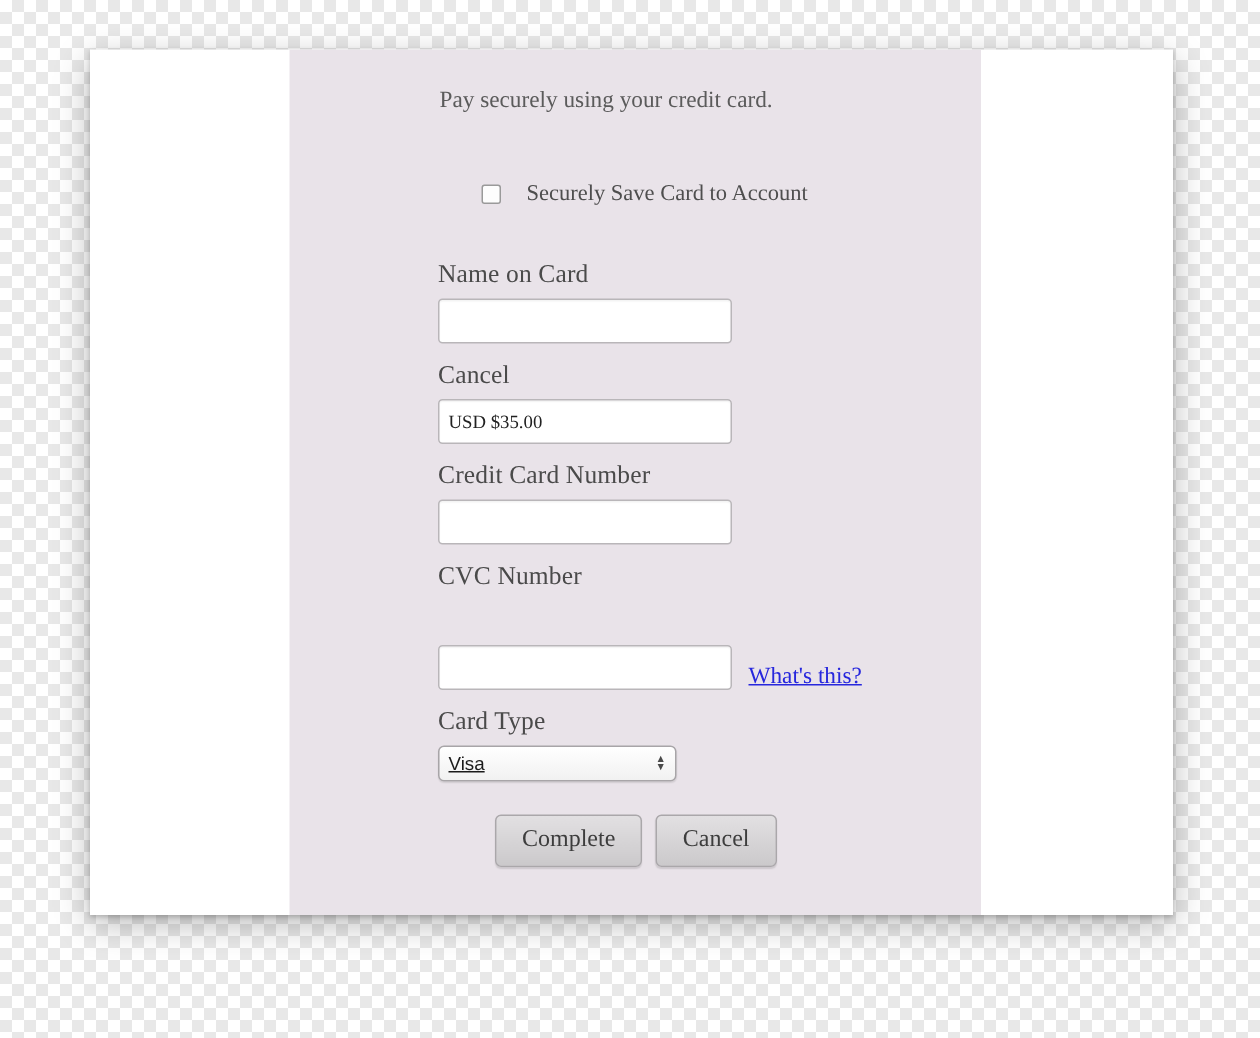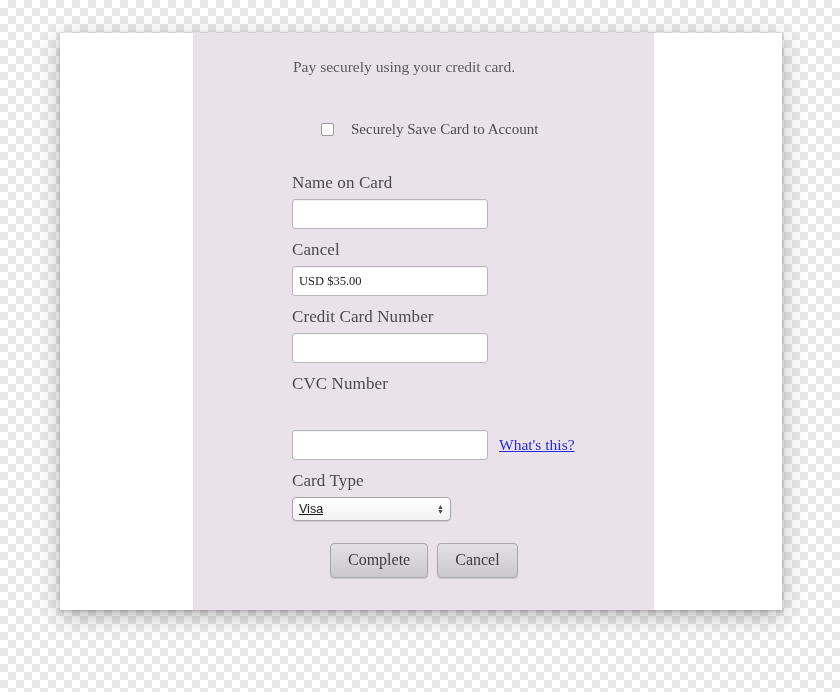--- a/index.html
+++ b/index.html
@@ -116,21 +116,21 @@
     padding: 0 6px;
     display: flex;
     align-items: center;
     box-shadow: inset 0 1px 1px rgba(0,0,0,0.05);
   }
 
   .field-block { margin-bottom: 11px; }
 
   .cvc-row {
     display: flex;
-    align-items: center;
+    align-items: flex-end;
     margin-top: 36px;
   }
   #whats-this {
     margin-left: 11px;
     color: #2727dd;
     text-decoration: underline;
     font-family: "Liberation Serif", serif;
     font-size: 15.5px;
     cursor: pointer;
   }

